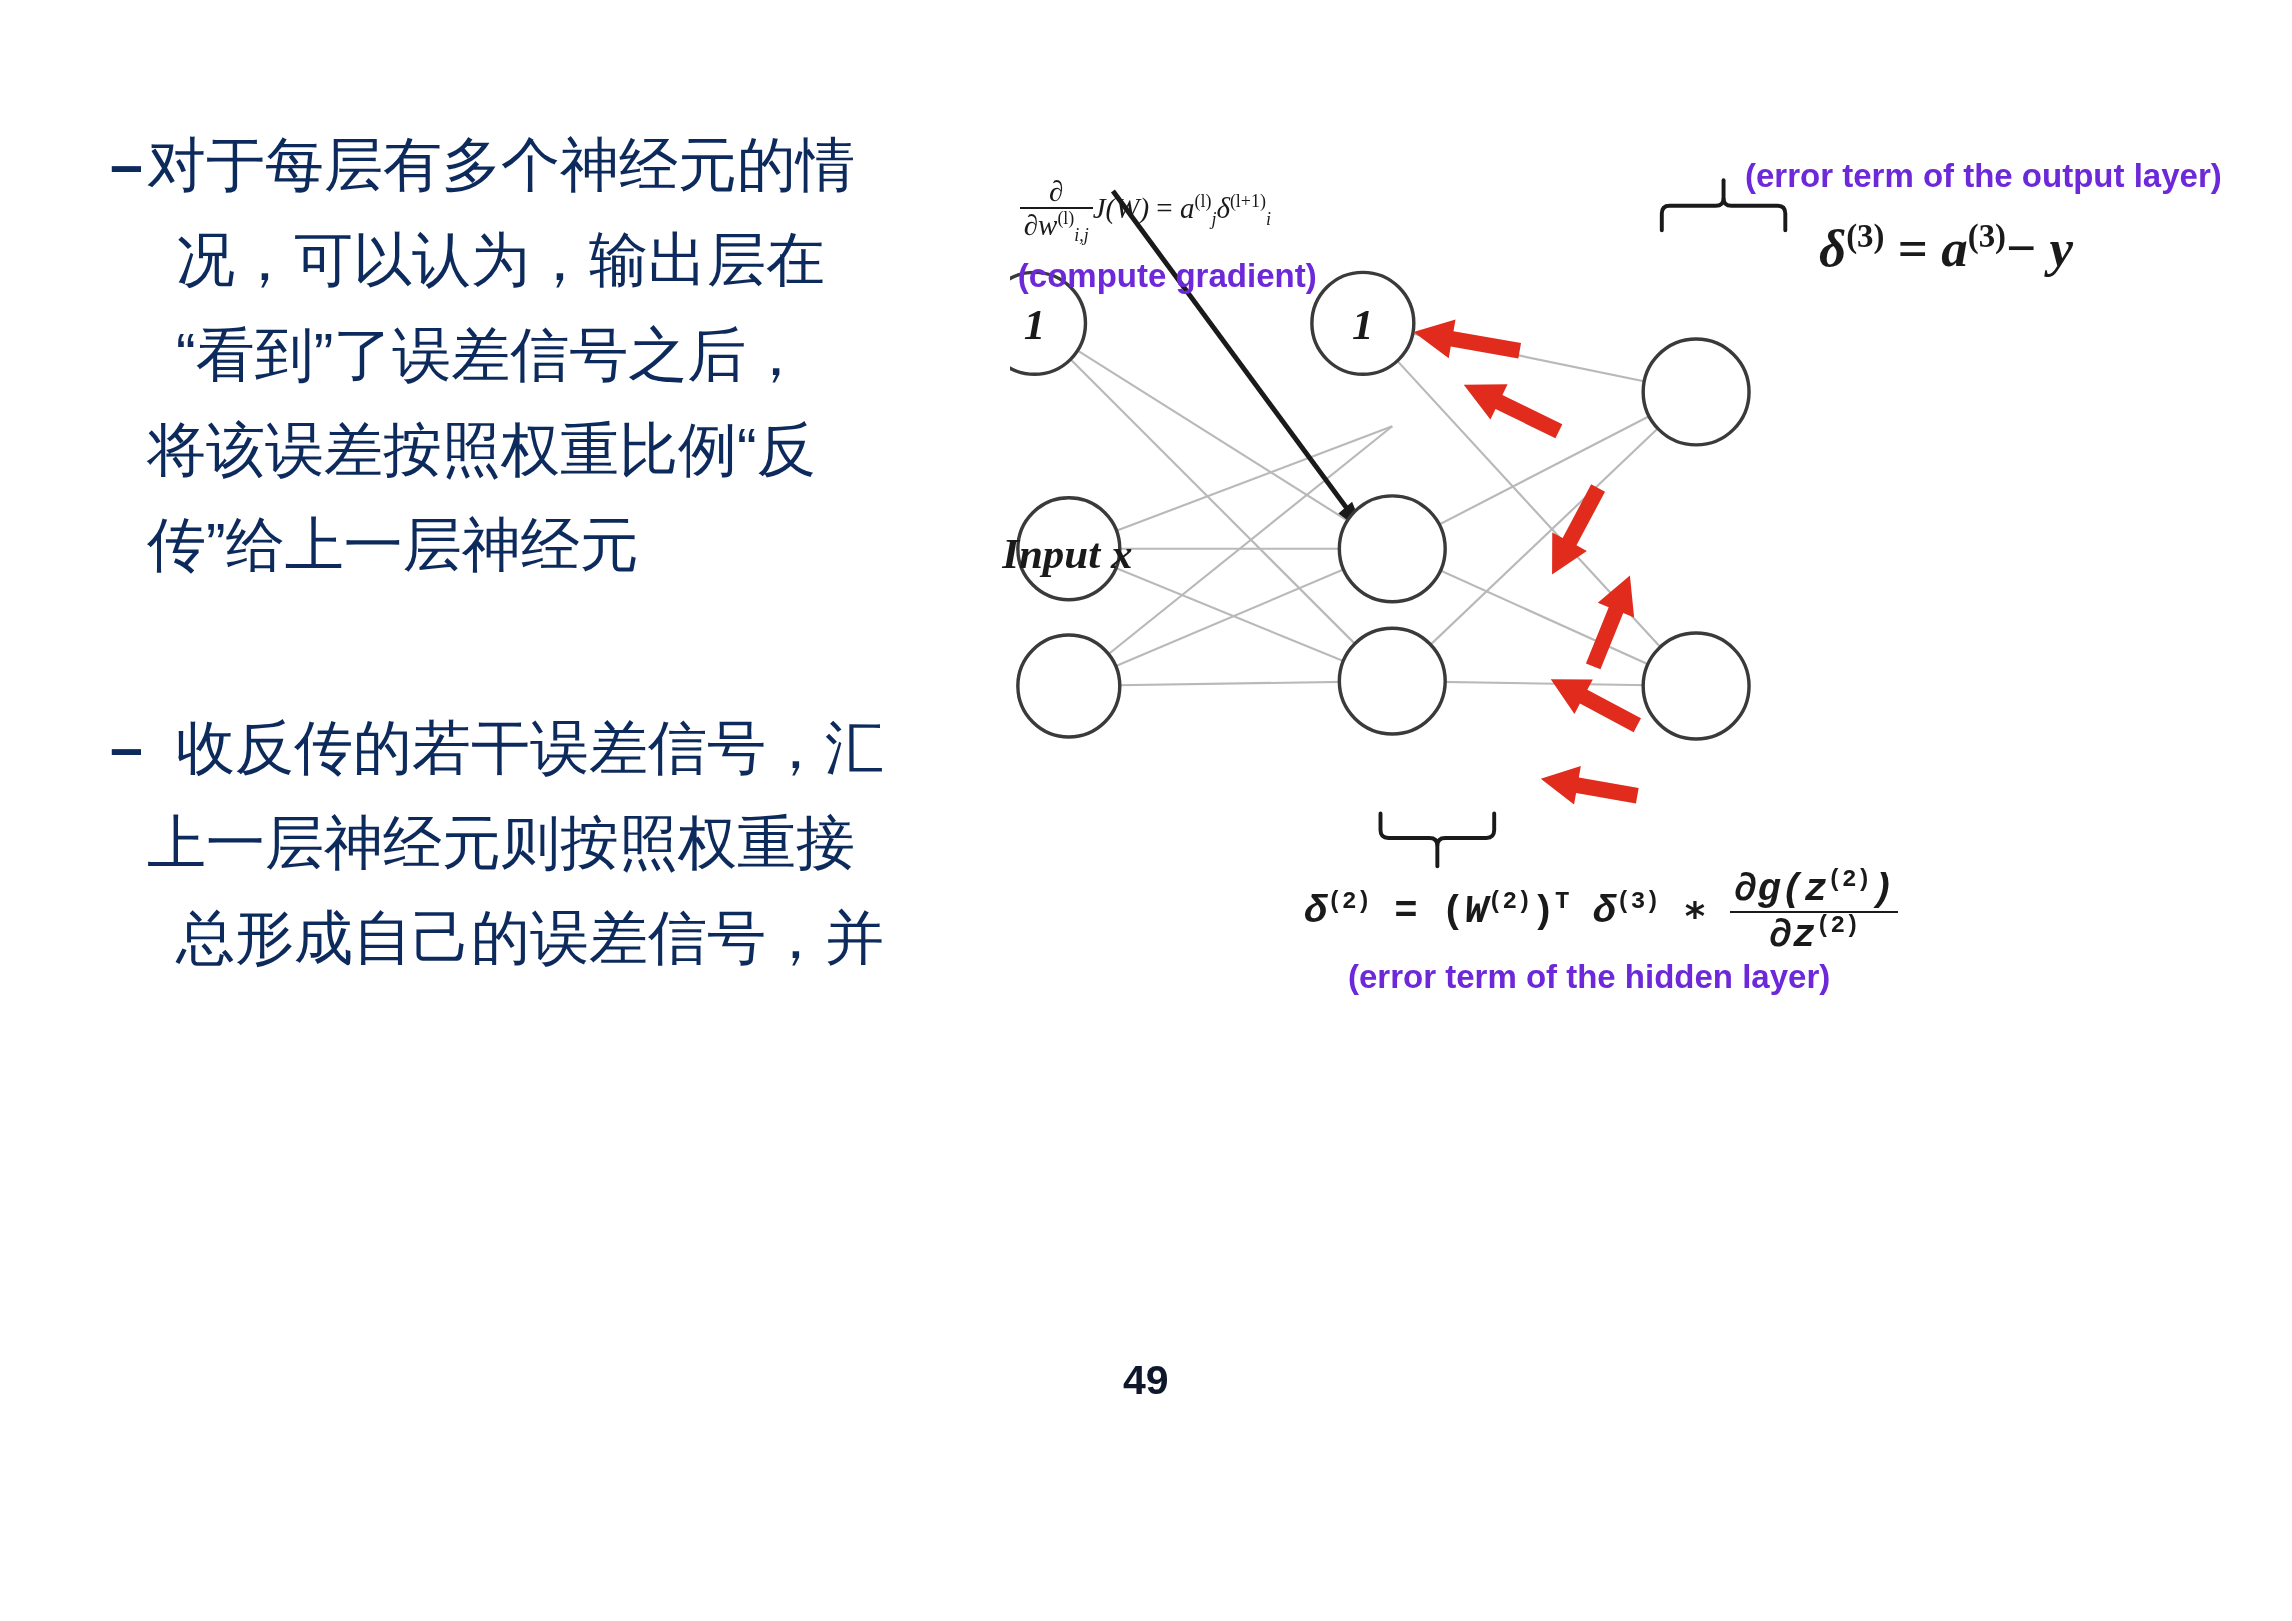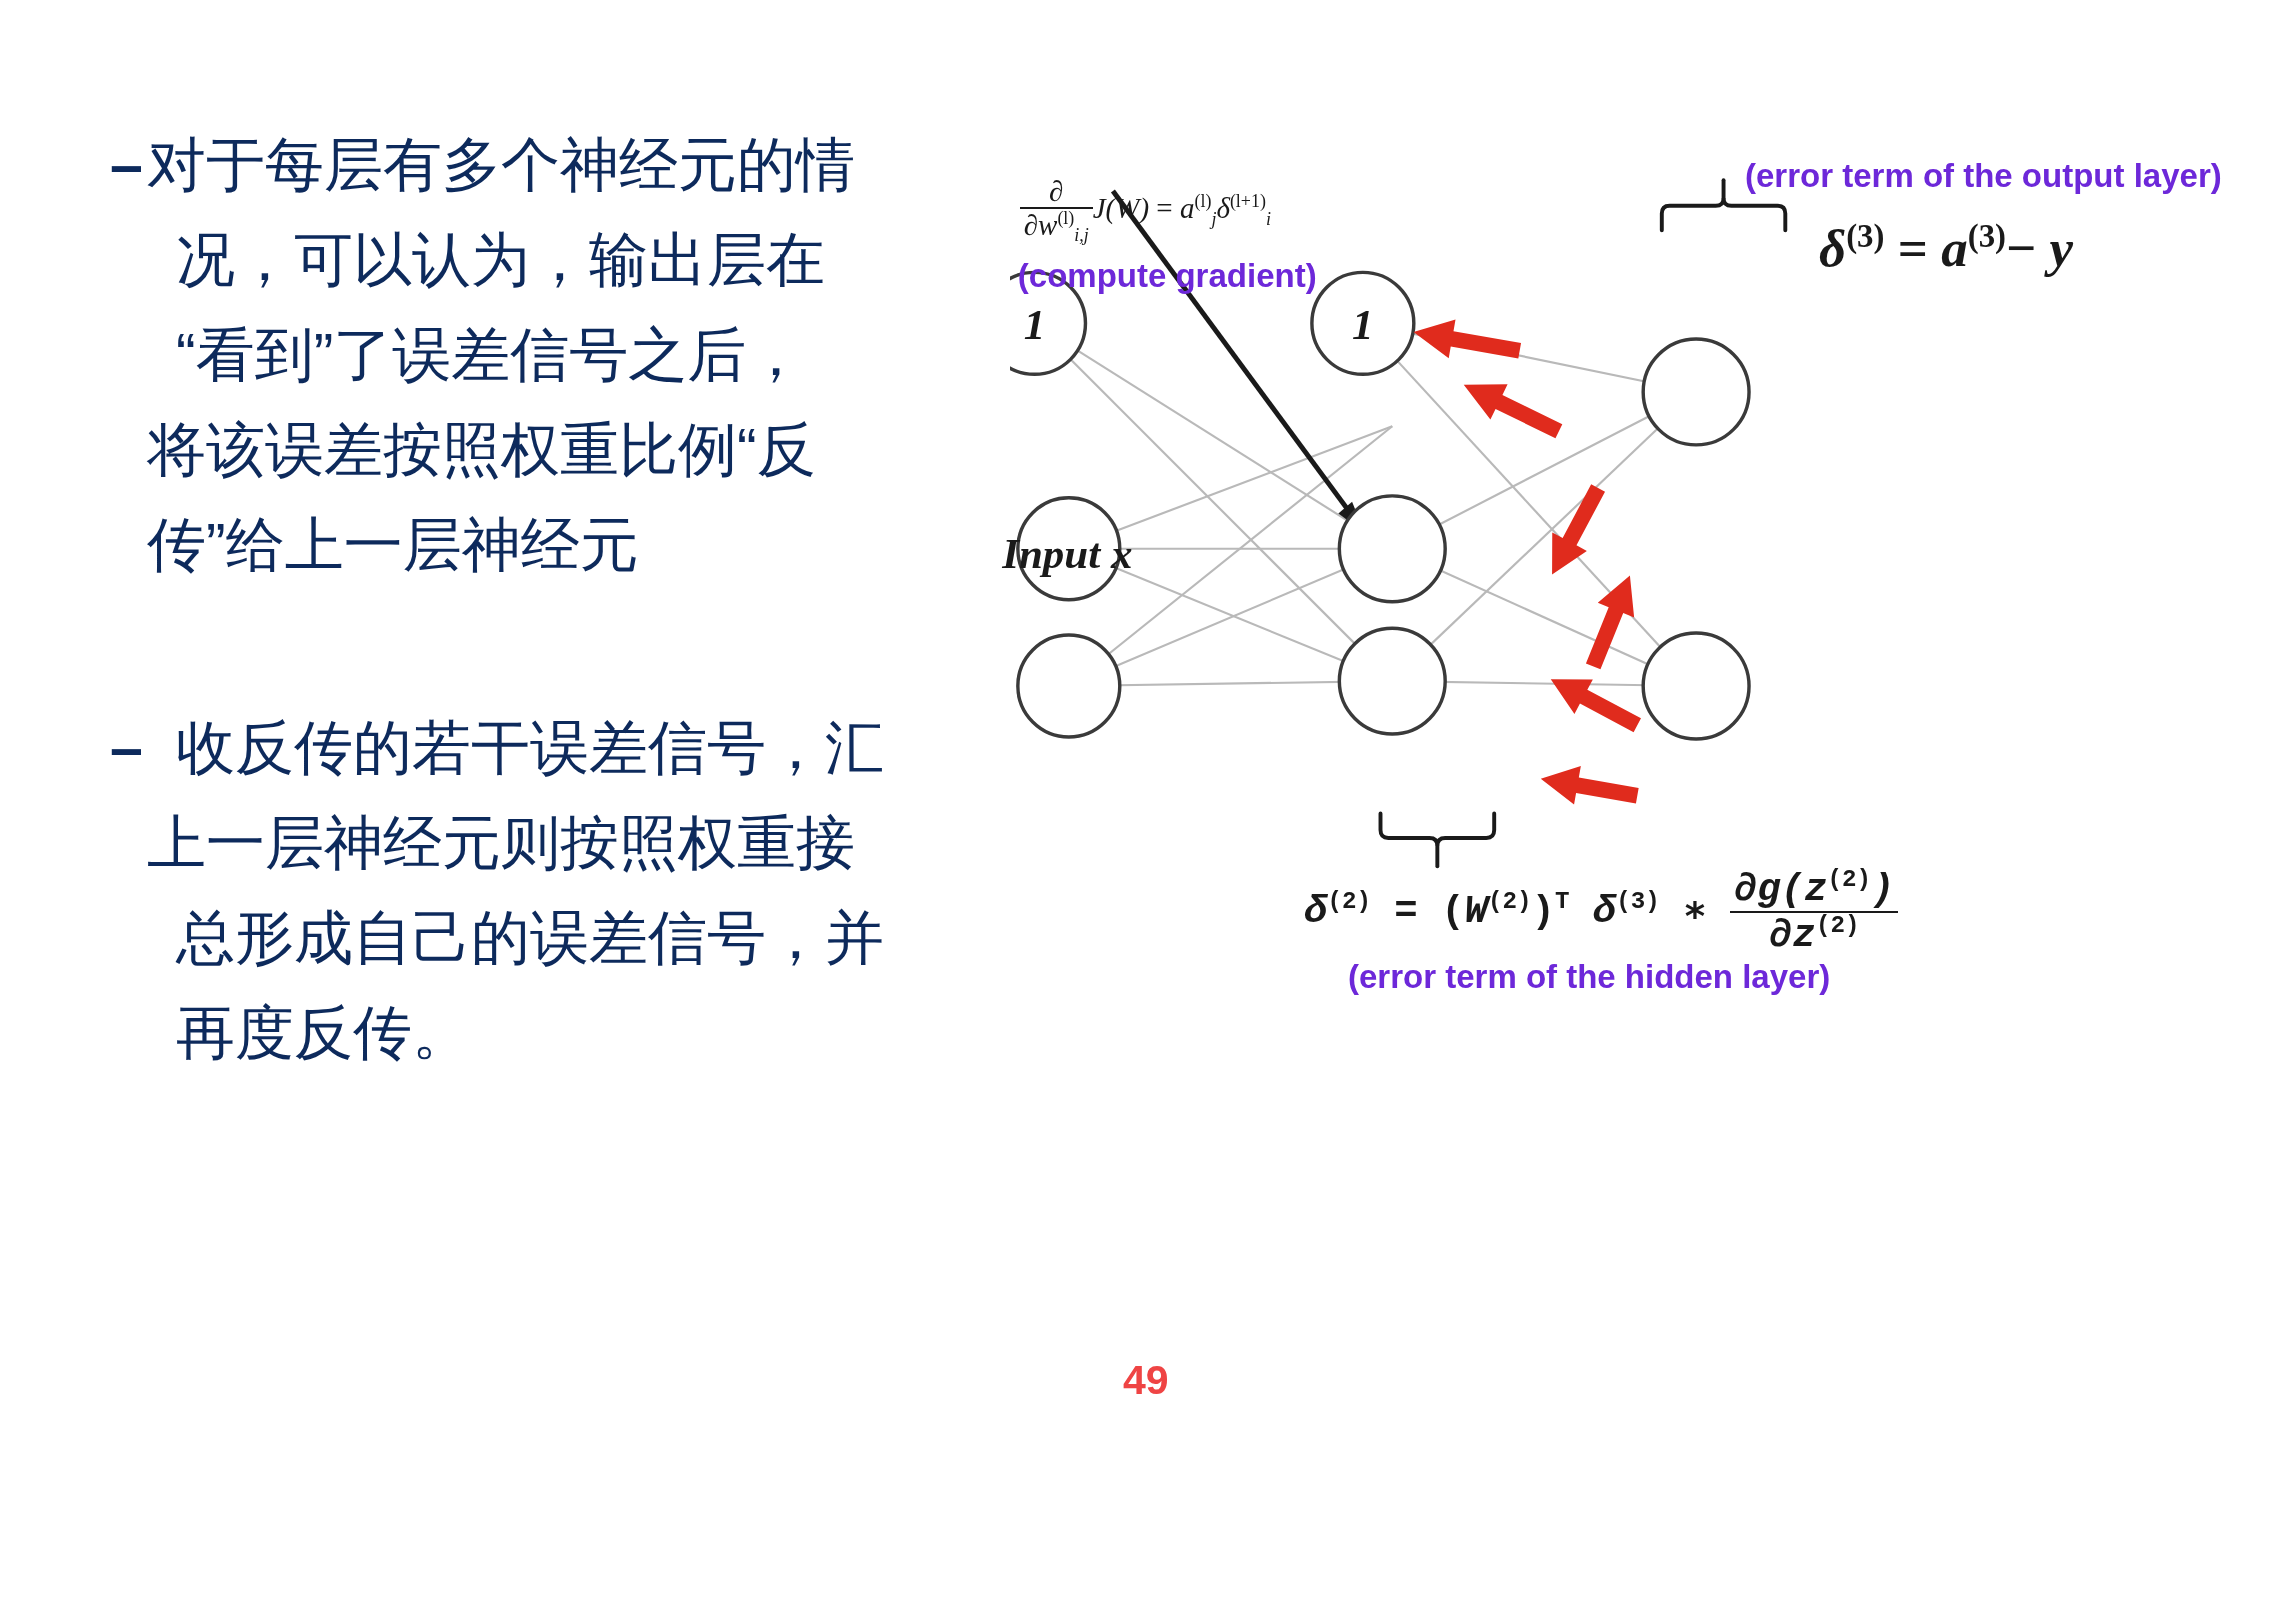--- a/index.html
+++ b/index.html
@@ -94,21 +94,21 @@
   #label-input-x { left: -7.8px; top: 392px; font-size: 43px; }
   #label-output-target { left: 763px; top: 390px; font-size: 43px; }
   #formula-delta2 { left: 294px; top: 730px; font-size: 39px; font-family: Liberation Mono, monospace; }
   #caption-hidden-layer { left: 338px; top: 821px; font-size: 33px; }
 
   
   #page-number {
     position: absolute;
     left: 1123px;
     top: 1357px;
-    color: #ef4444;
+    color: #0f172a;
     font-size: 41px;
     font-weight: bold;
     font-family: "Liberation Sans", sans-serif;
   }
 </style>
 </head>
 <body>
 
 <div id="slide">
 
@@ -121,21 +121,20 @@
       <span class="bullet-line indent">“看到”了误差信号之后，</span>
       <span class="bullet-line">将该误差按照权重比例“反</span>
       <span class="bullet-line">传”给上一层神经元</span>
     </div>
 
     <div class="bullet-block" id="bullet-2">
       <span class="bullet-dash">–</span>
       <span class="bullet-line indent">收反传的若干误差信号，汇</span>
       <span class="bullet-line">上一层神经元则按照权重接</span>
       <span class="bullet-line indent">总形成自己的误差信号，并</span>
-      <span class="bullet-line indent">再度反传。</span>
     </div>
 
   </div>
 
   <div id="figure">
 
     <svg width="1235" height="902" viewBox="0 0 1260 920">
 
       <g stroke="#b9b9b9" stroke-width="2.2" fill="none">
         <line x1="60" y1="420" x2="390" y2="295"></line>

